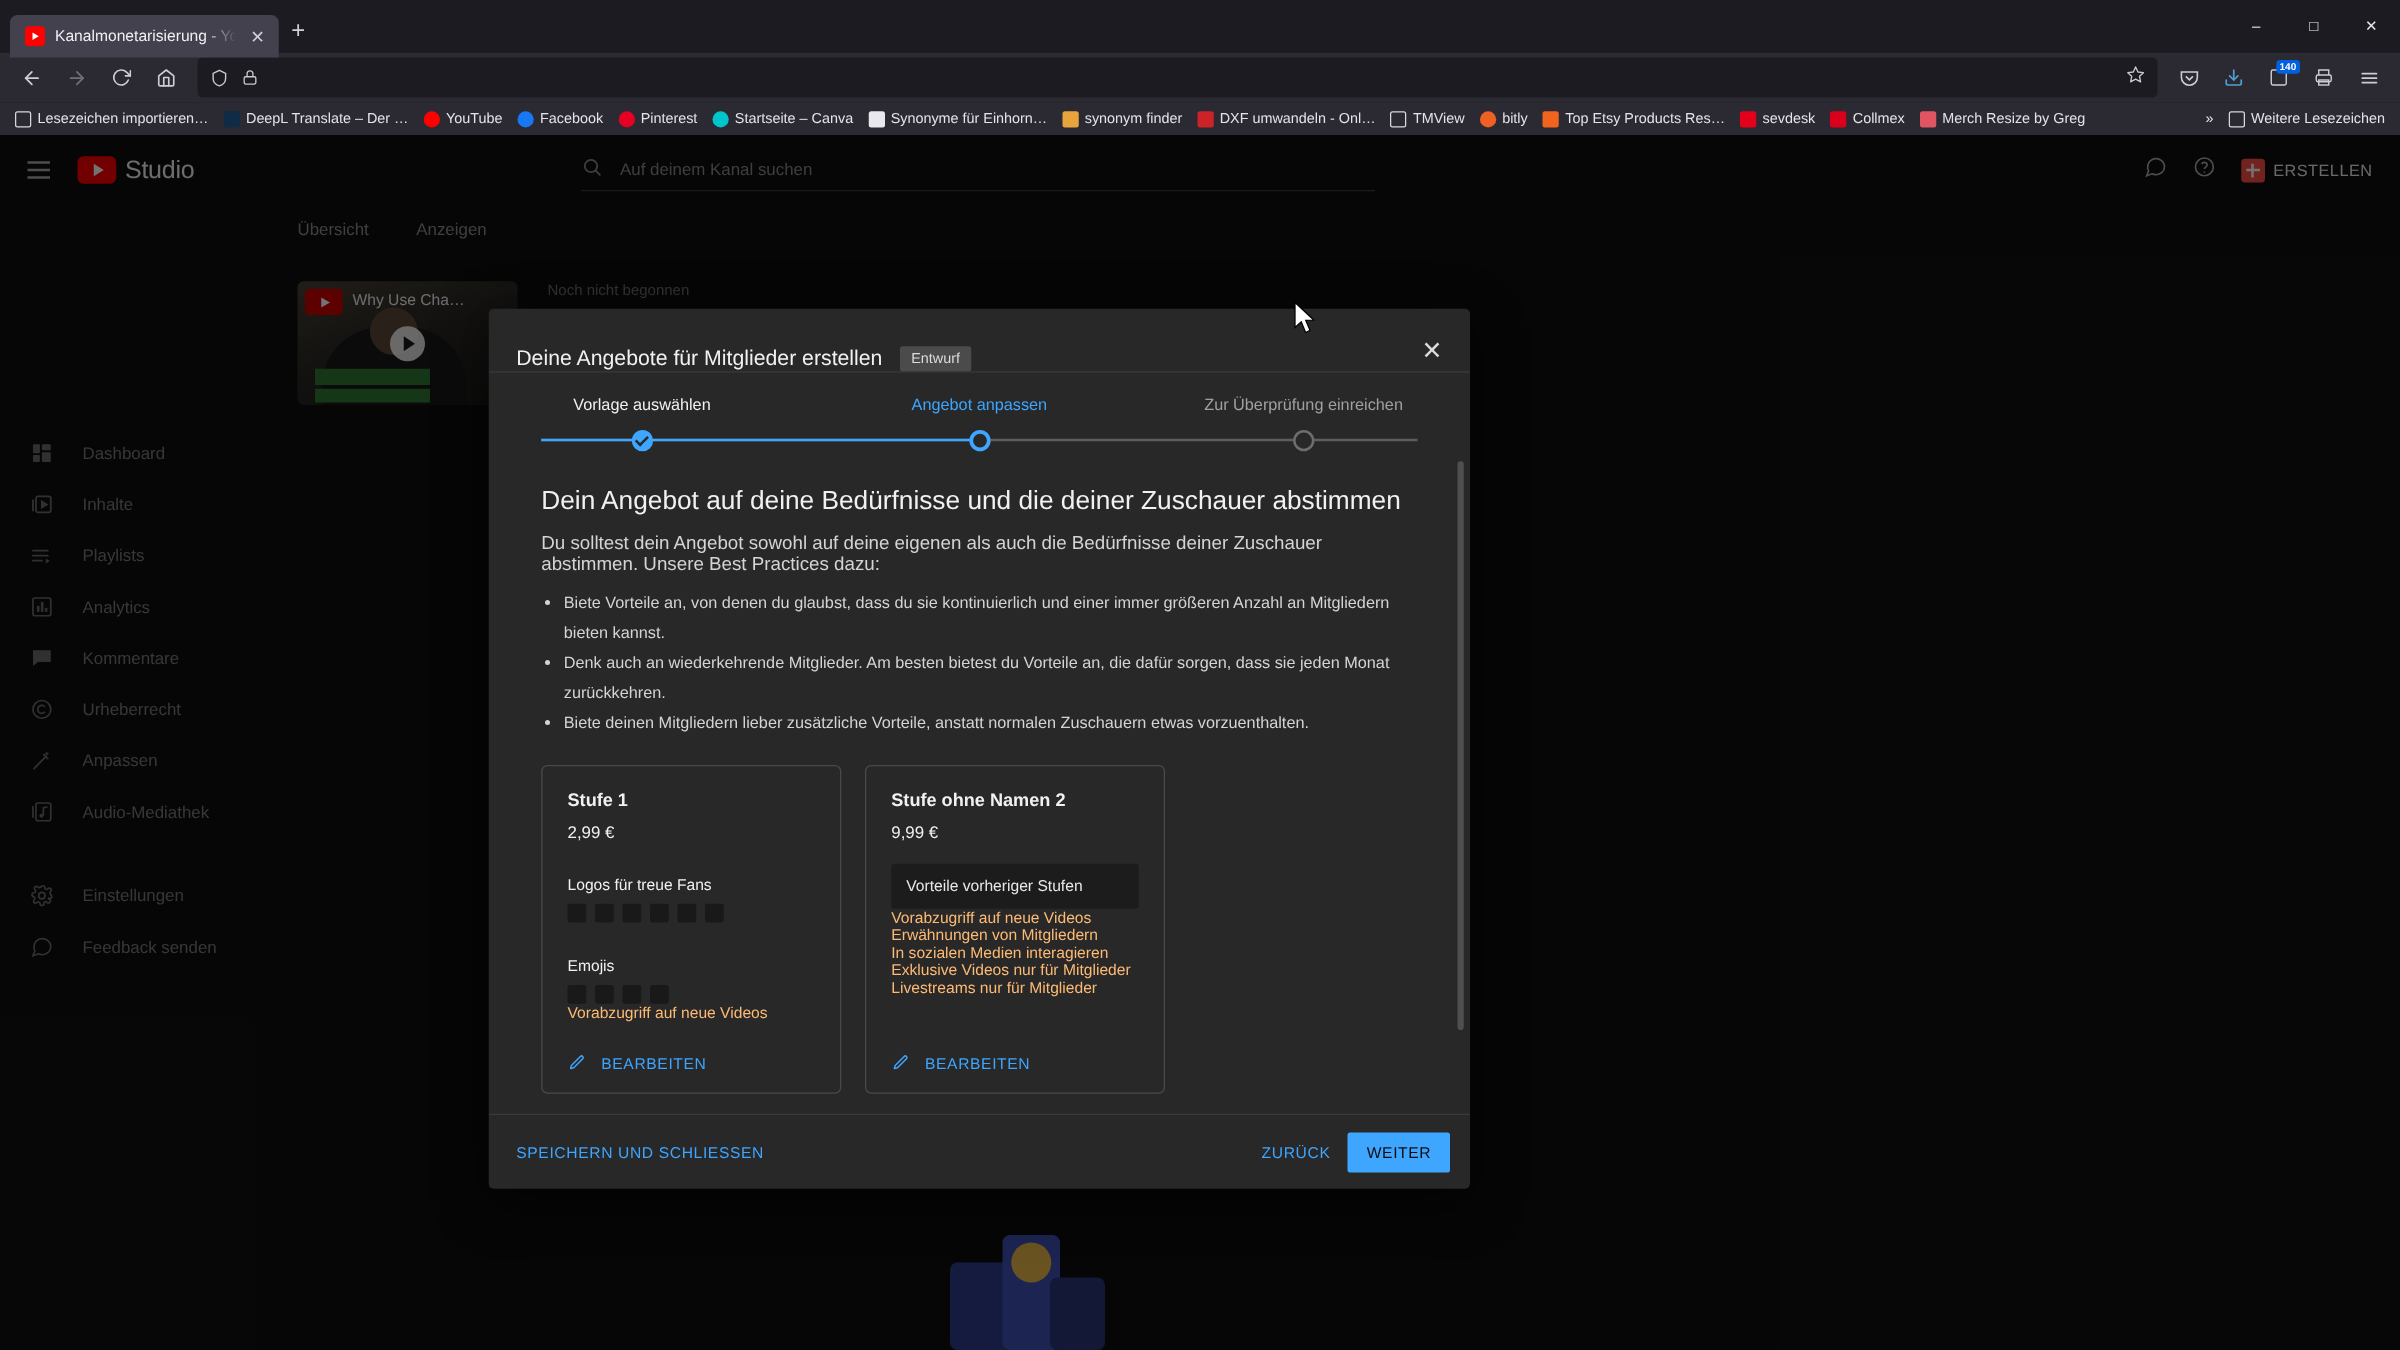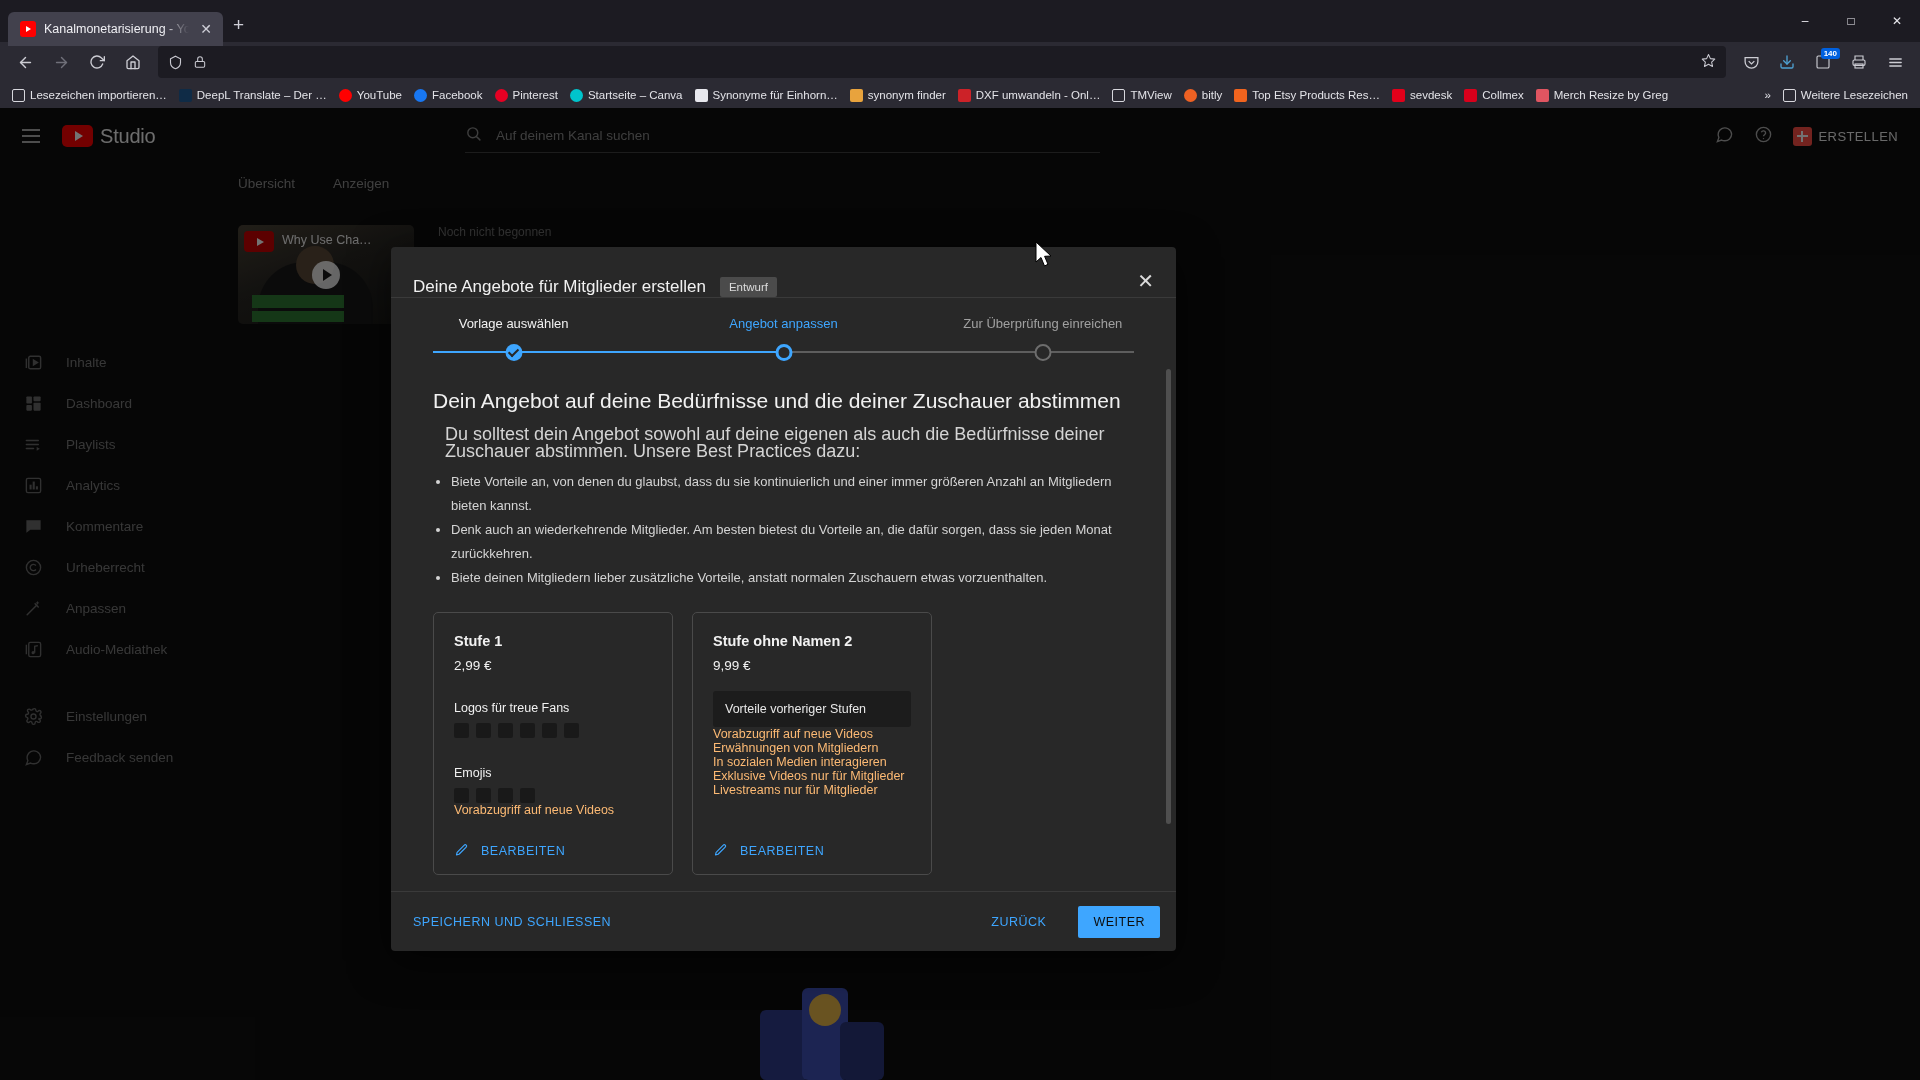--- a/index.html
+++ b/index.html
@@ -220,21 +220,21 @@
   .dot.done::after {
     content: ""; width: 4px; height: 8px; border: solid #282828; border-width: 0 2px 2px 0;
     transform: rotate(45deg) translate(-1px,-1px);
   }
   .dot.current { background: #282828; border: 3px solid #3ea6ff; width: 17px; height: 17px; }
   .dot.todo { background: #282828; border: 2px solid #6d6d6d; }
 
   .modal-scroll { flex: 1; overflow: hidden; position: relative; padding: 0 42px 0 21px; }
   .modal-scroll-inner { padding-left: 21px; }
   .sec-title { color: #f1f1f1; font-size: 21px; font-weight: 500; margin-top: 26px; }
-  .sec-sub { color: #d4d4d4; font-size: 18px; line-height: 17px; margin-top: 13px; max-width: 700px; margin-left: 12px; }
+  .sec-sub { color: #d4d4d4; font-size: 15px; line-height: 17px; margin-top: 13px; max-width: 700px; }
   .bullets { margin-top: 10px; padding-left: 18px; }
   .bullets li { color: #d4d4d4; font-size: 13px; line-height: 24px; }
 
   .tiergrid { display: flex; flex-wrap: wrap; gap: 19px; margin-top: 22px; }
   .tier {
     width: 240px; border: 1px solid #4a4a4a; border-radius: 5px; padding: 20px 20px 16px 20px;
     display: flex; flex-direction: column;
   }
   .tier-name { color: #f1f1f1; font-size: 14.5px; font-weight: 700; }
   .tier-price { color: #f1f1f1; font-size: 13.5px; margin-top: 9px; }
@@ -255,21 +255,21 @@
   .mscrollbar {
     position: absolute; right: 5px; top: 6px; width: 5px; height: 455px;
     background: #4f4f4f; border-radius: 3px;
   }
 
   .modal-foot {
     height: 60px; flex: 0 0 60px; display: flex; align-items: center;
     padding: 0 16px 0 22px; border-top: 1px solid #3a3a3a; gap: 18px;
   }
   .foot-left { color: #3ea6ff; font-size: 12.5px; letter-spacing: 0.5px; }
-  .foot-right { margin-left: auto; display: flex; align-items: center; gap: 32px; }
+  .foot-right { margin-left: auto; display: flex; align-items: center; gap: 14px; }
   .btn-text { color: #3ea6ff; font-size: 12.5px; letter-spacing: 0.5px; }
   .btn-primary {
     background: #3ea6ff; color: #0d0d0d; font-size: 12.5px; letter-spacing: 0.5px;
     padding: 9px 15px; border-radius: 2px; font-weight: 500;
   }
 
   .cursor {
     position: absolute; left: 1034px; top: 133px; width: 20px; height: 28px; z-index: 50;
   }
 </style>
@@ -489,38 +489,38 @@
           <span class="create-plus"></span>
           <span class="create-label">ERSTELLEN</span>
         </span>
       </div>
     </div>
 
     <div class="yt-body">
       <div class="yt-sidebar" id="sidebar">
           <div class="side-item">
             <span class="side-icon">
-              <svg width="19" height="19" viewBox="0 0 24 24" fill="none" stroke="currentColor" stroke-width="1.8">
-                <rect x="6" y="4" width="15" height="16" rx="2"></rect>
-                <path d="M3 7v12"></path>
-                <path d="M12 9l5 3-5 3z" fill="currentColor"></path>
-              </svg>
-            </span>
-            <span class="label">Inhalte</span>
-          </div>
-          <div class="side-item">
-            <span class="side-icon">
               <svg width="19" height="19" viewBox="0 0 24 24" fill="currentColor">
                 <rect x="3" y="3" width="7" height="9" rx="1"></rect>
                 <rect x="3" y="14" width="7" height="7" rx="1"></rect>
                 <rect x="12" y="3" width="9" height="6" rx="1"></rect>
                 <rect x="12" y="11" width="9" height="10" rx="1"></rect>
               </svg>
             </span>
             <span class="label">Dashboard</span>
+          </div>
+          <div class="side-item">
+            <span class="side-icon">
+              <svg width="19" height="19" viewBox="0 0 24 24" fill="none" stroke="currentColor" stroke-width="1.8">
+                <rect x="6" y="4" width="15" height="16" rx="2"></rect>
+                <path d="M3 7v12"></path>
+                <path d="M12 9l5 3-5 3z" fill="currentColor"></path>
+              </svg>
+            </span>
+            <span class="label">Inhalte</span>
           </div>
           <div class="side-item">
             <span class="side-icon">
               <svg width="19" height="19" viewBox="0 0 24 24" stroke="currentColor" stroke-width="1.9" stroke-linecap="round">
                 <line x1="3" y1="7" x2="18" y2="7"></line>
                 <line x1="3" y1="12" x2="18" y2="12"></line>
                 <line x1="3" y1="17" x2="12" y2="17"></line>
                 <path d="M16 15l4 2.5-4 2.5z" fill="currentColor" stroke="none"></path>
               </svg>
             </span>

